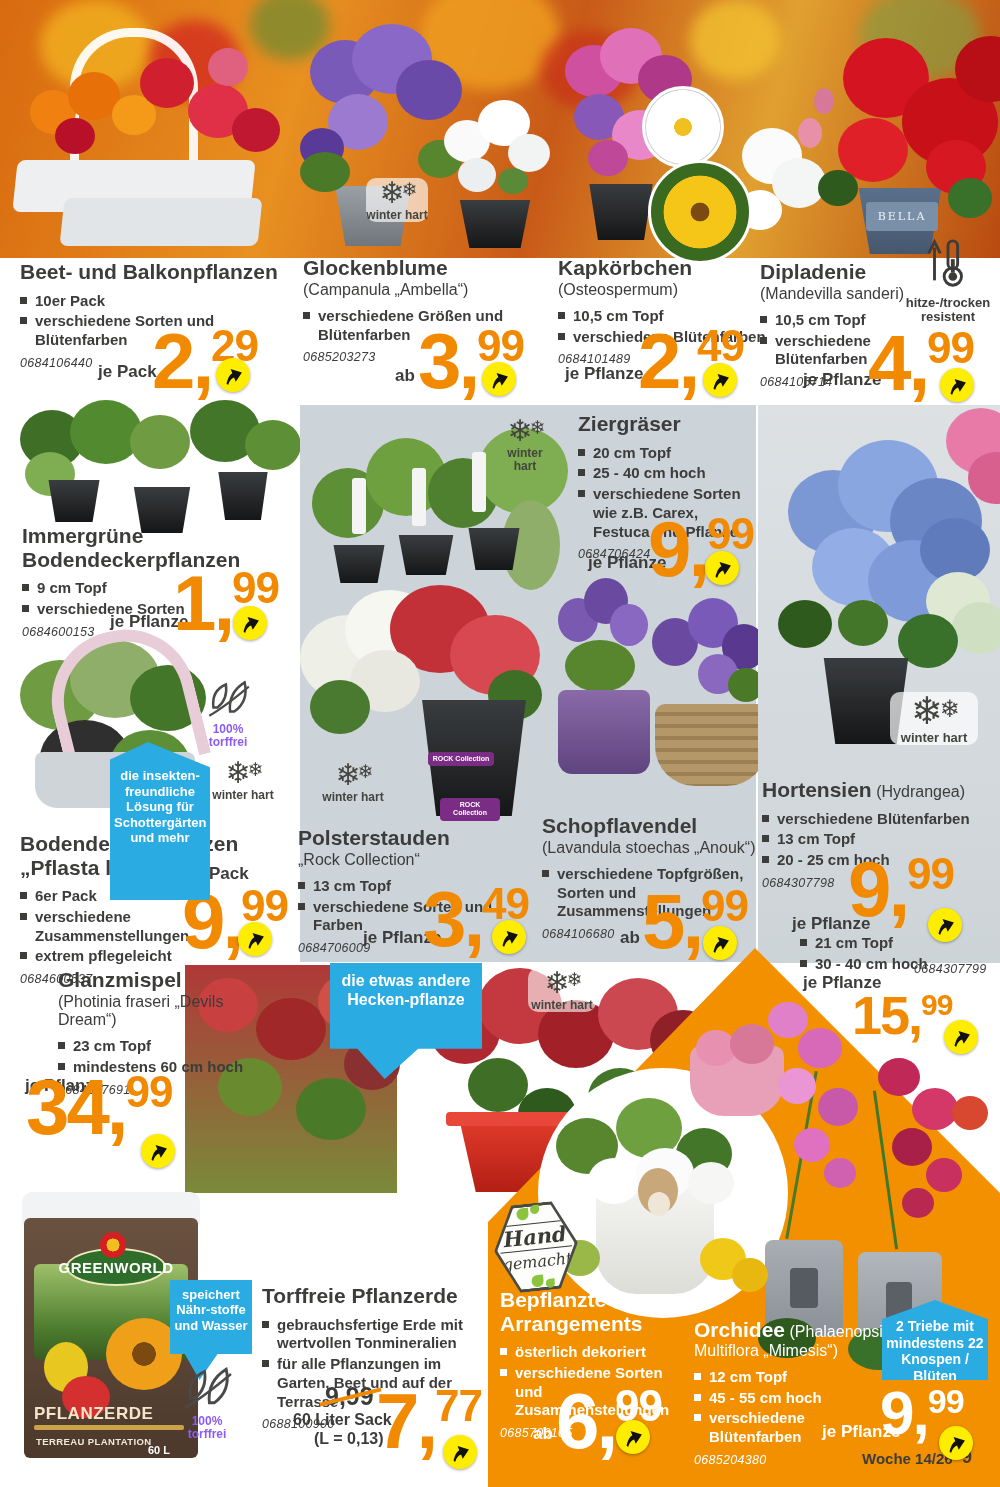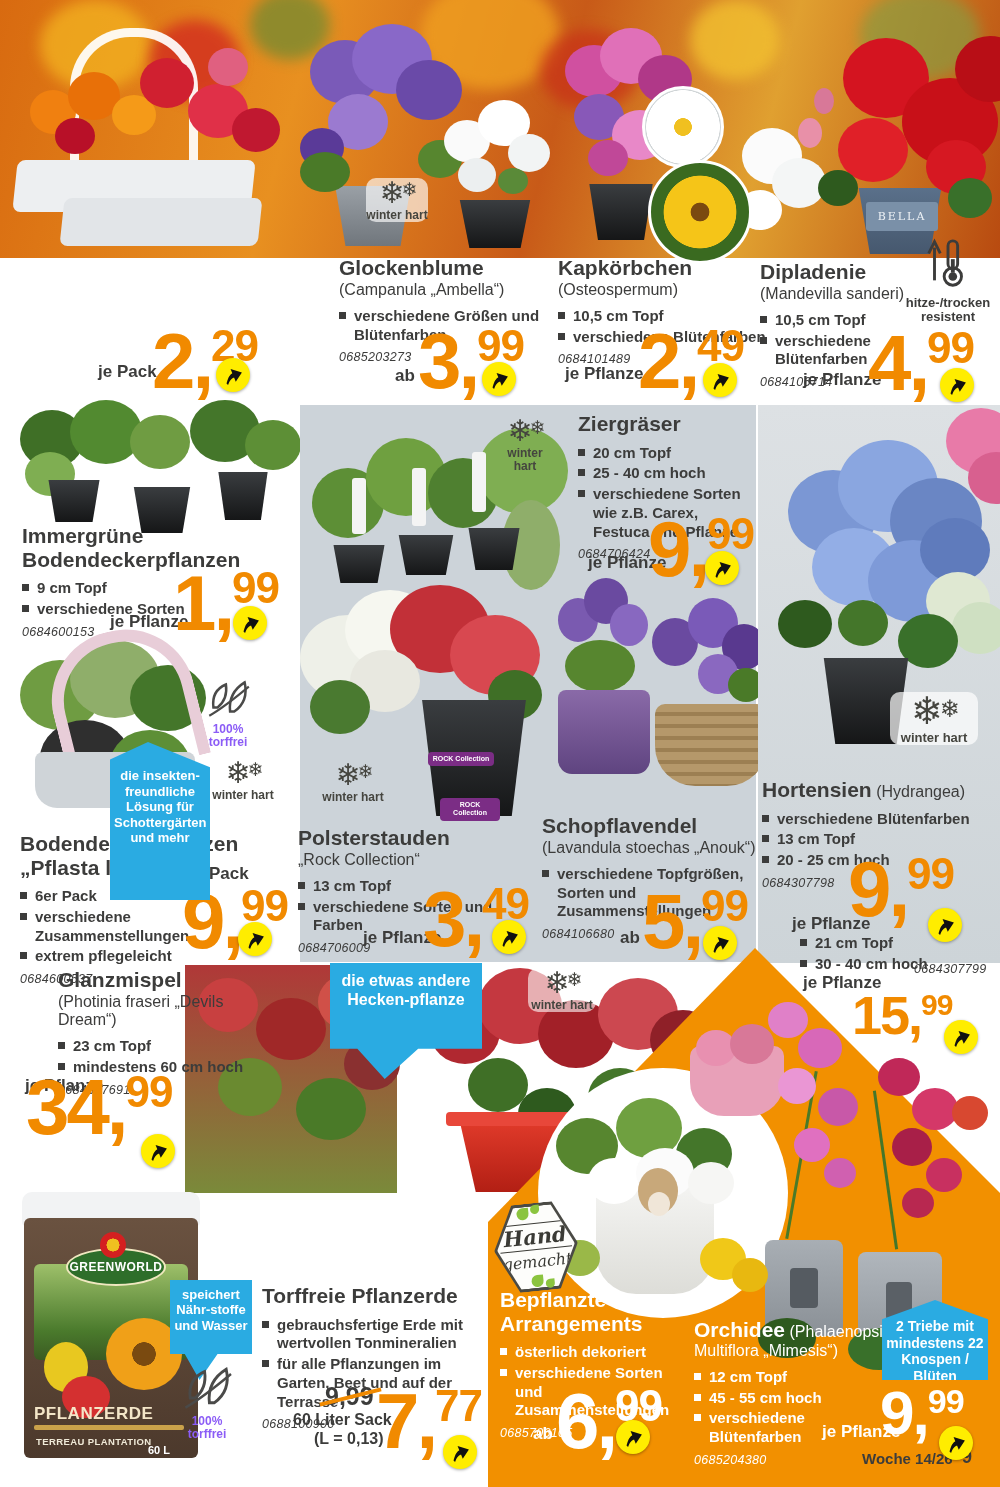--- a/index.html
+++ b/index.html
@@ -141,31 +141,39 @@
       <line x1="8" y1="46" x2="8" y2="12" stroke="#3c3c3b" stroke-width="3"></line>
       <path d="M2 18 L8 6 L14 18" fill="none" stroke="#3c3c3b" stroke-width="3"></path>
       <rect x="22" y="5" width="10" height="29" rx="5" fill="none" stroke="#3c3c3b" stroke-width="3"></rect>
       <circle cx="27" cy="42" r="9" fill="none" stroke="#3c3c3b" stroke-width="3"></circle>
       <circle cx="27" cy="42" r="4.5" fill="#3c3c3b"></circle>
       <line x1="27" y1="38" x2="27" y2="24" stroke="#3c3c3b" stroke-width="4"></line>
     </svg>
     <div class="lab">hitze-/trocken resistent</div>
   </div>
 
+  <section class="abs" data-name="product-beet-balkonpflanzen" style="left:20px;top:260px;width:275px;">
+    <h2 class="title" data-name="product-title">Beet- und Balkonpflanzen</h2>
+    <div class="bullets">
+      <div class="bullet" data-name="product-bullet">10er Pack</div>
+      <div class="bullet" data-name="product-bullet">verschiedene Sorten und Blütenfarben</div>
+    </div>
+    <div class="artno" data-name="article-number">0684106440</div>
+  </section>
   <div class="pp" data-name="price-prefix" style="left:98px;top:362px;">je Pack</div>
   <div class="price" data-name="price" style="left:152px;top:330px;">
     <span class="euros">2,</span><span class="cents">29</span>
   </div>
   <div class="cta" data-name="cta-arrow-icon" style="left:216px;top:358px;">
       <svg viewBox="0 0 26 26">
         <path d="M3 19 Q9 11 13 11 L13 6 L23 14 L13 21 L13 16 Q8 16 4 21 Z" fill="#111"></path>
       </svg>
     </div>
 
-  <section class="abs" data-name="product-glockenblume" style="left:303px;top:256px;width:225px;margin-left:36px;">
+  <section class="abs" data-name="product-glockenblume" style="left:303px;top:256px;width:225px;">
     <h2 class="title">Glockenblume</h2>
     <div class="subtitle" data-name="botanical-name">(Campanula „Ambella“)</div>
     <div class="bullets">
       <div class="bullet">verschiedene Größen und Blütenfarben</div>
     </div>
     <div class="artno" data-name="article-number">0685203273</div>
   </section>
   <div class="pp" style="left:395px;top:366px;">ab</div>
   <div class="price" style="left:418px;top:330px;">
     <span class="euros">3,</span><span class="cents">99</span>
@@ -589,21 +597,21 @@
   </div>
 
   <div class="footer" data-name="week-label" style="left:862px;top:1450px;font-size:15px;">Woche 14/26</div>
   <div class="footer" data-name="page-number" style="left:962px;top:1447px;font-size:18px;">9</div>
 
   <div class="abs" data-name="soil-bag-photo" style="left:22px;top:1192px;width:178px;height:272px;z-index:5;">
     <div class="abs" style="left:0;top:0;width:178px;height:34px;background:#f2f3f4;border-radius:10px 10px 4px 4px;"></div>
     <div class="abs" style="left:2px;top:26px;width:174px;height:240px;background:linear-gradient(#6a5240,#4c392c);border-radius:6px;"></div>
     <div class="abs" style="left:12px;top:72px;width:154px;height:96px;background:linear-gradient(#9ec06a,#4a7a2c 70%,#3a5a22);border-radius:6px;"></div>
     <div class="abs" data-name="brand-oval" style="left:44px;top:56px;width:96px;height:34px;background:#2e6e2a;border:2px solid #f0e8c0;border-radius:50%;display:flex;align-items:center;justify-content:center;">
-      <span data-name="brand-label" style="color:#fff;font-size:12px;font-weight:bold;letter-spacing:.5px;">GREENWORLD</span>
+      <span data-name="brand-label" style="color:#fff;font-size:15px;font-weight:bold;letter-spacing:.5px;">GREENWORLD</span>
     </div>
     <div class="blob" style="left:78px;top:40px;width:26px;height:26px;background:radial-gradient(circle,#f0c020 0 35%,#d42020 36%);"></div>
     <div class="blob" style="left:84px;top:126px;width:76px;height:72px;background:radial-gradient(circle,#7a4a10 0 22%,#f0a018 23%);"></div>
     <div class="blob" style="left:22px;top:150px;width:44px;height:50px;background:#e8c820;"></div>
     <div class="blob" style="left:40px;top:184px;width:48px;height:42px;background:#d43030;"></div>
     <div class="abs" data-name="bag-title" style="left:12px;top:212px;width:160px;color:#f4e6c8;font-size:17px;font-weight:bold;letter-spacing:.5px;">PFLANZERDE</div>
     <div class="abs" style="left:12px;top:233px;width:150px;height:5px;background:#caa24a;border-radius:2px;"></div>
     <div class="abs" data-name="bag-subtitle" style="left:14px;top:244px;width:160px;color:#f0ead8;font-size:9.5px;font-weight:bold;letter-spacing:.4px;">TERREAU PLANTATION</div>
     <div class="abs" data-name="bag-size" style="left:126px;top:252px;color:#fff;font-size:11px;font-weight:bold;">60 L</div>
   </div>

